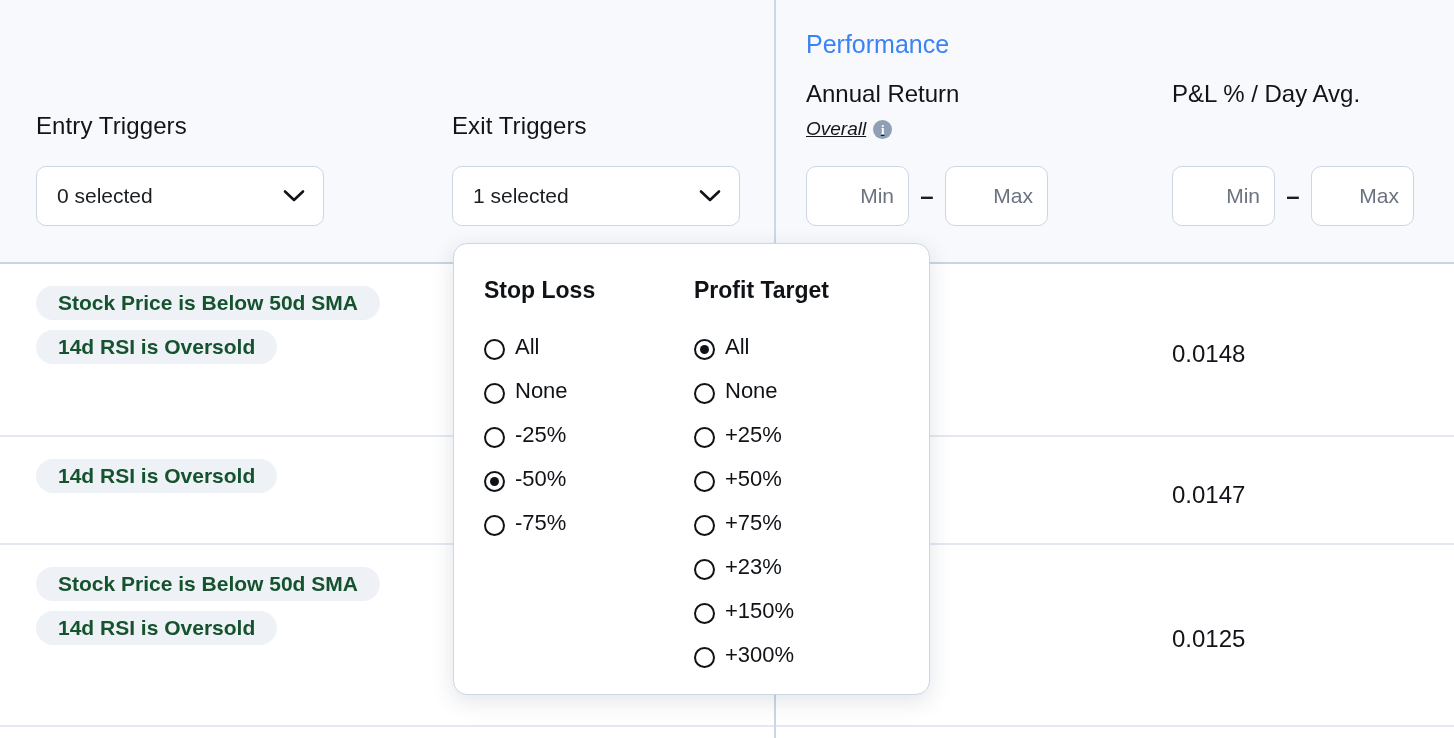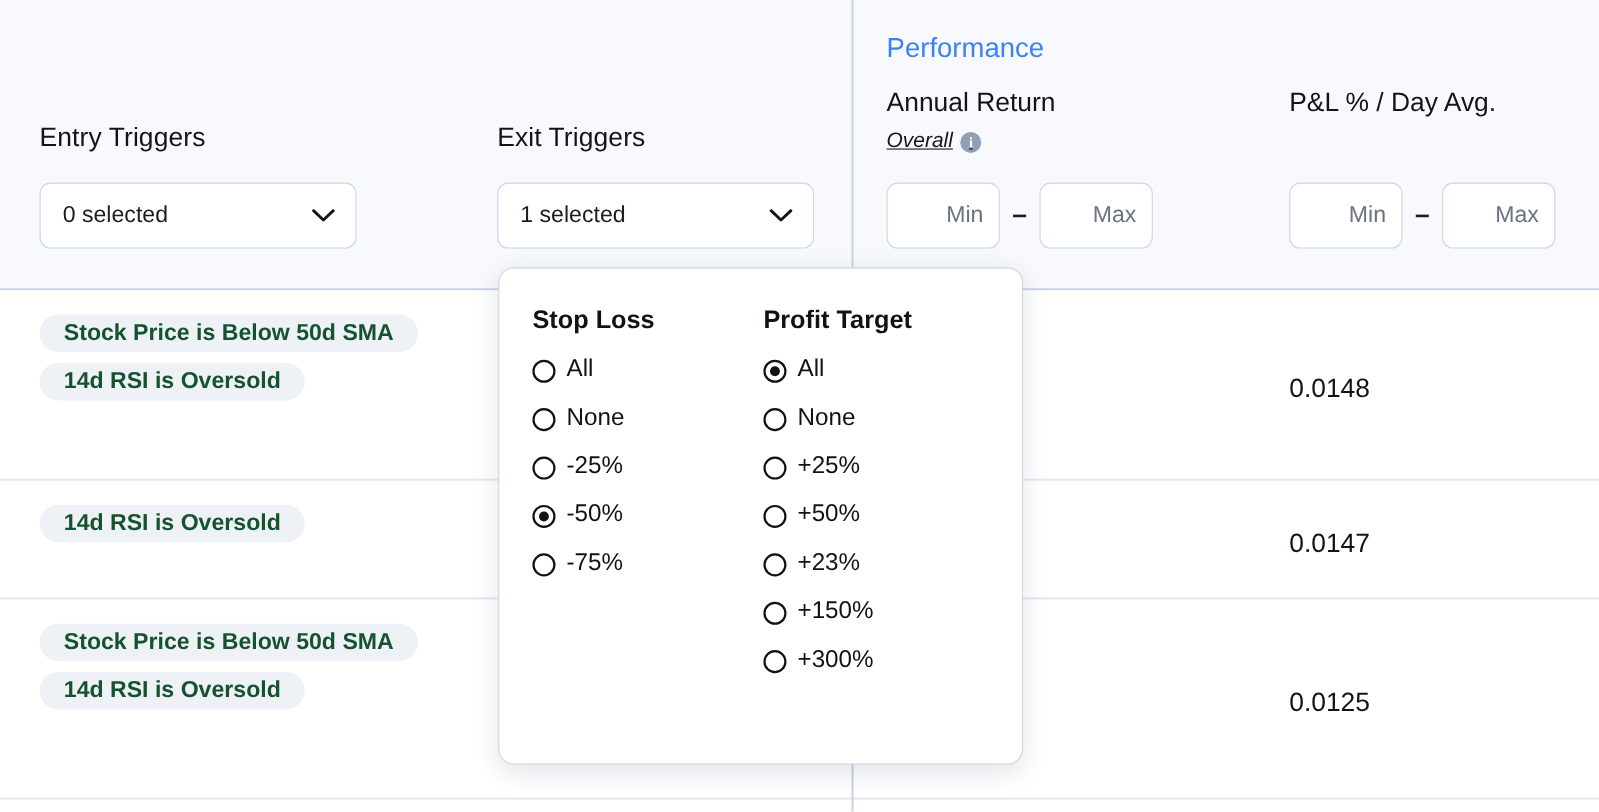--- a/index.html
+++ b/index.html
@@ -202,20 +202,21 @@
     z-index: 20;
   }
   .pop-col { position: absolute; top: 33px; }
   .pop-col.stop   { left: 30px; }
   .pop-col.profit { left: 240px; }
 
   .pop-head {
     font-size: 23px;
     font-weight: bold;
     color: #0f1216;
+    margin-bottom: 12px;
     white-space: nowrap;
   }
   .radio-item {
     display: flex;
     align-items: flex-end;
     gap: 10px;
     height: 44px;
     cursor: pointer;
   }
   .radio {
@@ -367,20 +368,24 @@
       <div class="radio-item">
         <span class="radio"></span>
         <span class="radio-label">+25%</span>
       </div>
       <div class="radio-item">
         <span class="radio"></span>
         <span class="radio-label">+50%</span>
       </div>
       <div class="radio-item">
         <span class="radio"></span>
+        <span class="radio-label">+75%</span>
+      </div>
+      <div class="radio-item">
+        <span class="radio"></span>
         <span class="radio-label">+23%</span>
       </div>
       <div class="radio-item">
         <span class="radio"></span>
         <span class="radio-label">+150%</span>
       </div>
       <div class="radio-item">
         <span class="radio"></span>
         <span class="radio-label">+300%</span>
       </div>

